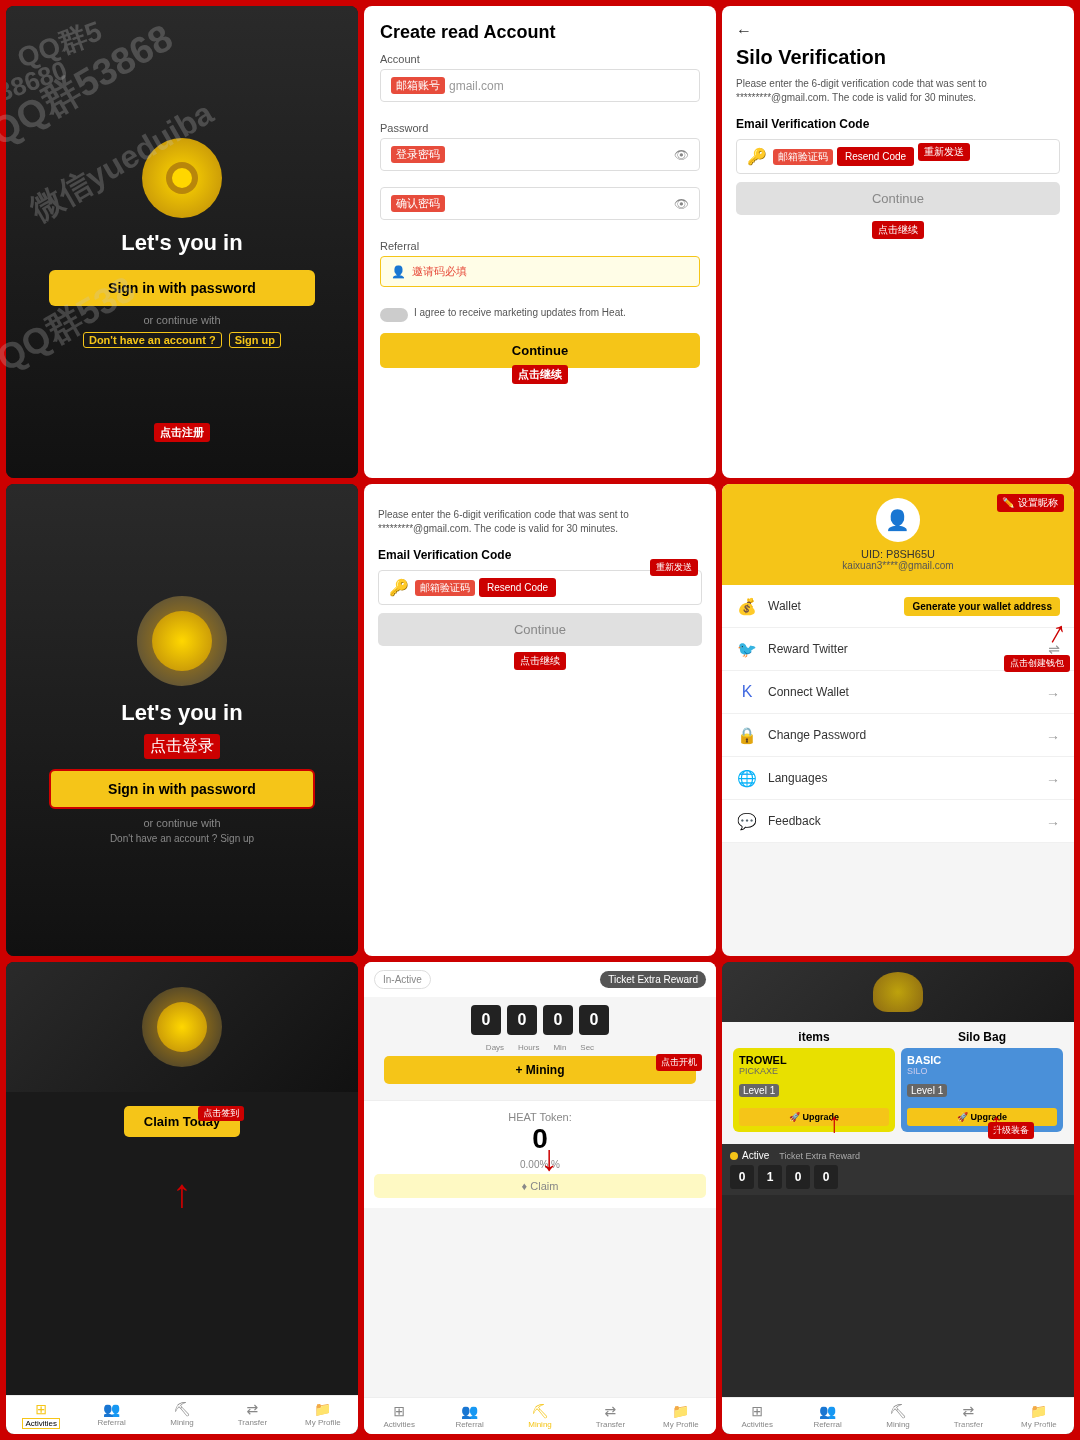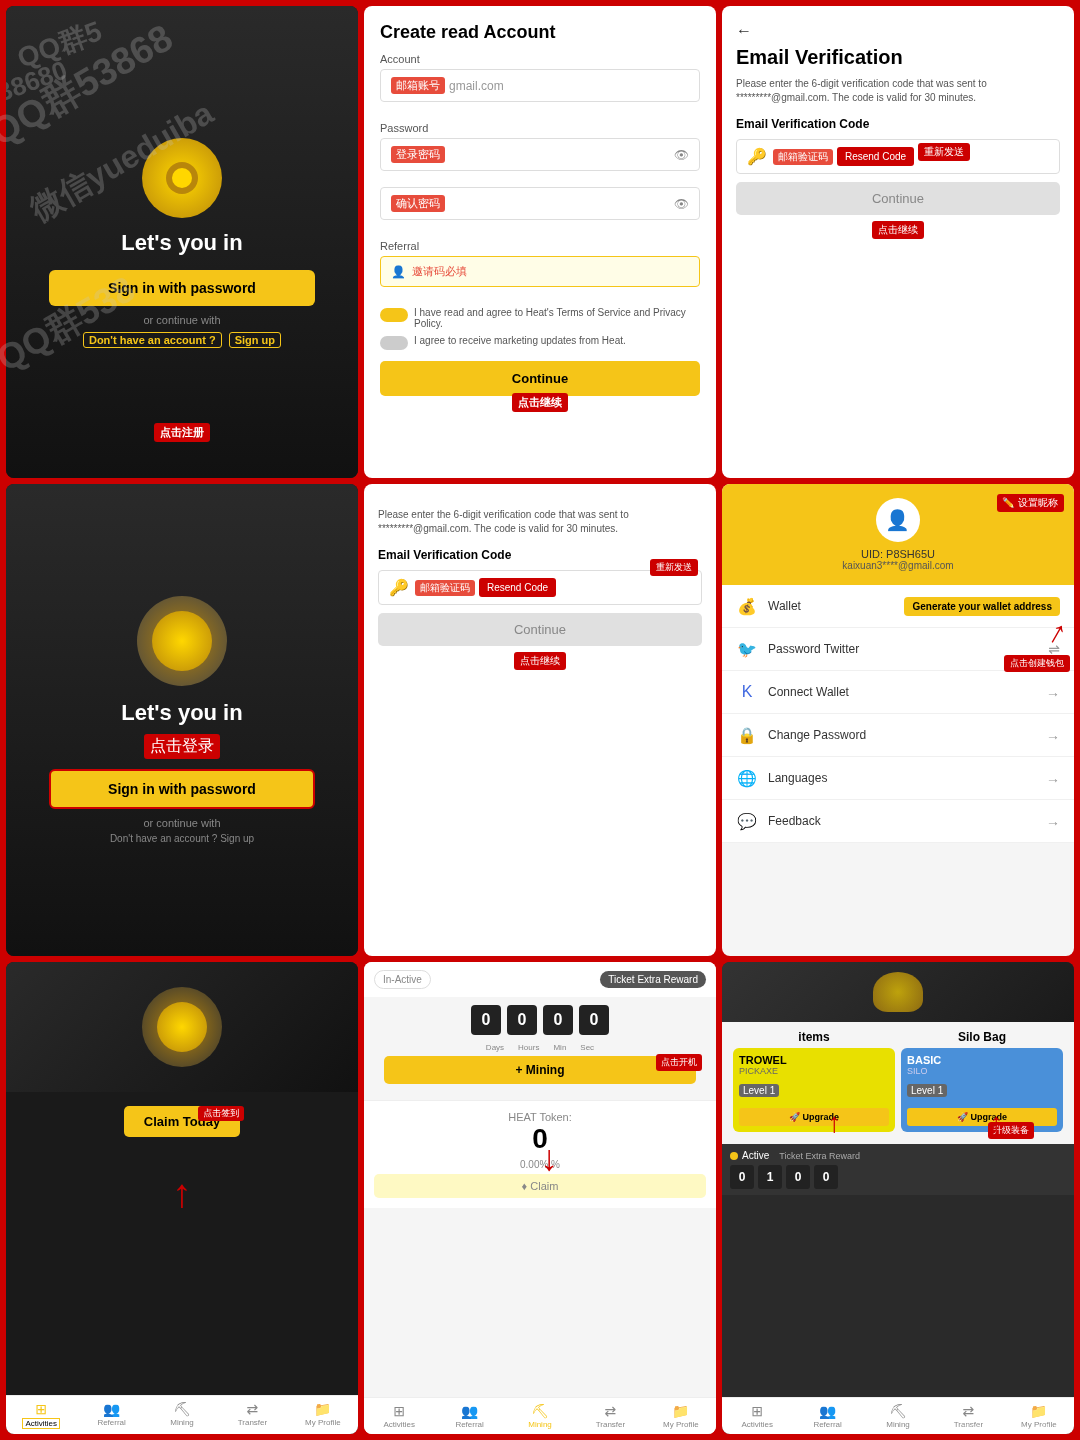--- a/index.html
+++ b/index.html
@@ -655,37 +655,33 @@
       <span class="create-input-icon">👁</span>
     </div>
 
     <div class="create-label">Referral</div>
     <div class="create-input referral-input">
       <span style="margin-right:6px;color:#999;">👤</span>
       <span class="referral-cn">邀请码必填</span>
     </div>
 
     <div class="toggle-row">
-      <div class="toggle"></div>
-      <span>I have read and agree to Heat's Terms of Service and Privacy Policy.</span>
-    </div>
-    <div class="toggle-row">
       <div class="toggle off"></div>
       <span>I agree to receive marketing updates from Heat.</span>
     </div>
 
     <div style="position:relative;">
       <button class="btn-continue">Continue</button>
       <div class="red-label" style="bottom:-16px;left:50%;transform:translateX(-50%);">点击继续</div>
     </div>
   </div>
 
   <div class="cell cell-verify">
     <div class="back-arrow">←</div>
-    <div class="verify-title">Email Verification</div>
+    <div class="verify-title">Silo Verification</div>
     <div class="verify-desc">Please enter the 6-digit verification code that was sent to *********@gmail.com. The code is valid for 30 minutes.</div>
     <div class="verify-code-label">Email Verification Code</div>
 
     <div style="position:relative;">
       <div class="verify-input-row">
         <span style="margin-right:6px;color:#999;">🔑</span>
         <span class="verify-input-cn">邮箱验证码</span>
         <button class="resend-btn">Resend Code</button>
       </div>
       <div style="position:absolute;top:2px;right:90px;">
@@ -755,21 +751,21 @@
     </div>
 
     <div class="profile-menu-item" style="position:relative;">
       <div class="profile-menu-icon">💰</div>
       <span>Wallet</span>
       <button class="wallet-btn">Generate your wallet address</button>
     </div>
 
     <div class="profile-menu-item">
       <div class="profile-menu-icon" style="color:#1da1f2;">🐦</div>
-      <span>Password Twitter</span>
+      <span>Reward Twitter</span>
       <span class="profile-menu-arrow">⇌</span>
     </div>
 
     <div class="profile-menu-item">
       <div class="profile-menu-icon" style="color:#4169e1;">K</div>
       <span>Connect Wallet</span>
       <span class="profile-menu-arrow">→</span>
     </div>
 
     <div class="profile-menu-item">

